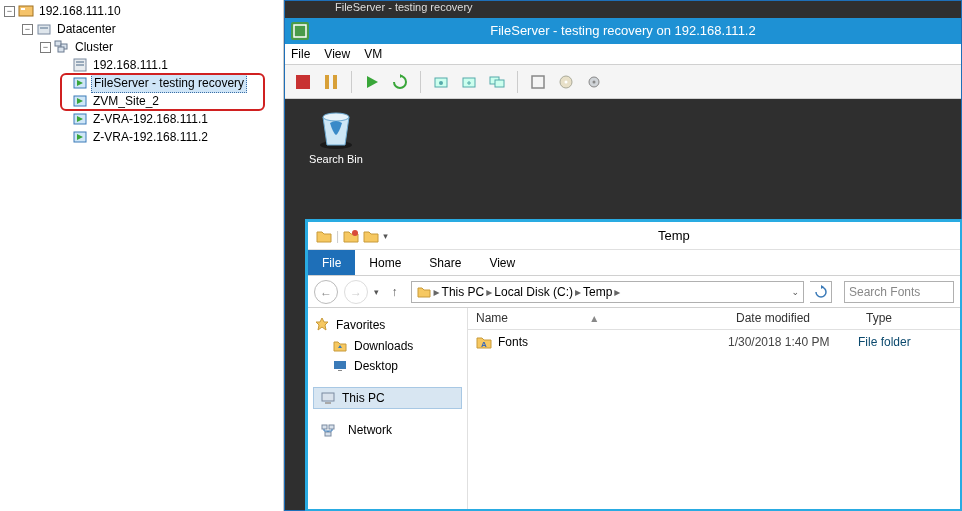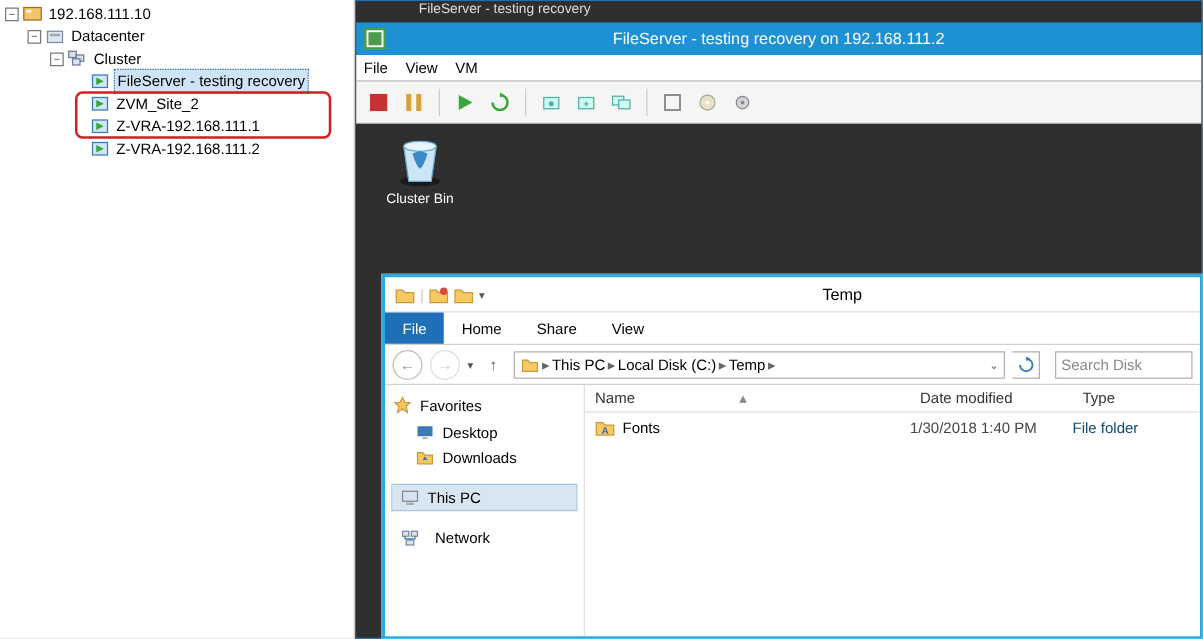--- a/index.html
+++ b/index.html
@@ -101,20 +101,30 @@
               <rect x="1" y="2" width="6" height="5" fill="#d9e2ec" stroke="#6a7a90"></rect>
               <rect x="7" y="5" width="6" height="5" fill="#d9e2ec" stroke="#6a7a90"></rect>
               <rect x="4" y="8" width="6" height="5" fill="#d9e2ec" stroke="#6a7a90"></rect>
             </svg>
           </span>
         <span class="lbl">Cluster</span>
       </li>
       <li style="padding-left:68px;">
         <span class="ic">
             <svg width="16" height="16">
+              <rect x="2" y="2" width="12" height="12" fill="#e8ecef" stroke="#7a8aa0"></rect>
+              <rect x="4" y="4" width="8" height="2" fill="#9ab"></rect>
+              <rect x="4" y="7" width="8" height="2" fill="#9ab"></rect>
+            </svg>
+          </span>
+        <span class="lbl">192.168.111.1</span>
+      </li>
+      <li style="padding-left:68px;">
+        <span class="ic">
+            <svg width="16" height="16">
               <rect x="2" y="3" width="12" height="10" fill="#cfe6f7" stroke="#3a7ab8"></rect>
               <polygon points="5,5 11,8 5,11" fill="#39a639"></polygon>
             </svg>
           </span>
         <span class="lbl lbl-sel">FileServer - testing recovery</span>
       </li>
       <li style="padding-left:68px;">
         <span class="ic">
             <svg width="16" height="16">
               <rect x="2" y="3" width="12" height="10" fill="#cfe6f7" stroke="#3a7ab8"></rect>
@@ -228,21 +238,21 @@
   <div class="desktop">
     <div class="recycle">
       <div class="bin-ic">
         <svg width="46" height="46">
             <ellipse cx="23" cy="40" rx="16" ry="4" fill="#1a1a1a"></ellipse>
             <path d="M10 12 L36 12 L32 40 L14 40 Z" fill="#cde6f5" stroke="#6ba8d0"></path>
             <ellipse cx="23" cy="12" rx="13" ry="4" fill="#e8f4fb" stroke="#6ba8d0"></ellipse>
             <path d="M17 18 Q23 14 29 18 Q26 28 23 30 Q20 28 17 18" fill="#3a8ac8"></path>
           </svg>
       </div>
-      <div>Cluster Bin</div>
+      <div>Search Bin</div>
     </div>
 
     <div class="explorer">
       <div class="ex-title">
         <span class="fold-ic">
           <span class="small-ic">
               <svg width="16" height="16">
                 <path d="M1 4 L6 4 L8 6 L15 6 L15 14 L1 14 Z" fill="#f6c861" stroke="#c89a3a"></path>
               </svg>
             </span>
@@ -289,51 +299,51 @@
           <span style="flex:1"></span>
           <span class="arrow-down">⌄</span>
         </div>
         <span class="crumb-refresh">
             <svg width="14" height="14">
               <path d="M7 2 A5 5 0 1 1 2 7" fill="none" stroke="#3a7ab8" stroke-width="1.5"></path>
               <polygon points="7,0 7,4 10,2" fill="#3a7ab8"></polygon>
             </svg>
           </span>
         <div class="search-box">
-          <span>Search Disk</span>
+          <span>Search Fonts</span>
         </div>
       </div>
       <div class="ex-body">
         <div class="ex-side">
           <div class="side-group">
             <div class="side-head">
               <span class="small-ic">
                 <svg width="14" height="14">
                     <polygon points="7,1 9,5 13,5 10,8 11,13 7,10 3,13 4,8 1,5 5,5" fill="#f6c861" stroke="#c89a3a"></polygon>
                   </svg>
               </span>
               <span>Favorites</span>
             </div>
             <div class="side-item">
               <span class="small-ic">
                   <svg width="14" height="14">
+                    <path d="M1 3 L5 3 L7 5 L13 5 L13 12 L1 12 Z" fill="#f6c861" stroke="#c89a3a"></path>
+                    <polygon points="7,6 9,9 5,9" fill="#3a7ab8"></polygon>
+                  </svg>
+                </span>
+              <span>Downloads</span>
+            </div>
+            <div class="side-item">
+              <span class="small-ic">
+                  <svg width="14" height="14">
                     <rect x="1" y="2" width="12" height="8" fill="#3a7ab8"></rect>
                     <rect x="5" y="11" width="4" height="1" fill="#888"></rect>
                   </svg>
                 </span>
               <span>Desktop</span>
-            </div>
-            <div class="side-item">
-              <span class="small-ic">
-                  <svg width="14" height="14">
-                    <path d="M1 3 L5 3 L7 5 L13 5 L13 12 L1 12 Z" fill="#f6c861" stroke="#c89a3a"></path>
-                    <polygon points="7,6 9,9 5,9" fill="#3a7ab8"></polygon>
-                  </svg>
-                </span>
-              <span>Downloads</span>
             </div>
           </div>
           <div class="side-group">
             <div class="side-item sel" style="padding-left:6px;">
               <span class="small-ic">
                   <svg width="14" height="14">
                     <rect x="1" y="2" width="12" height="8" fill="#d9e2ec" stroke="#7a8aa0"></rect>
                     <rect x="4" y="11" width="6" height="2" fill="#aaa"></rect>
                   </svg>
                 </span>

